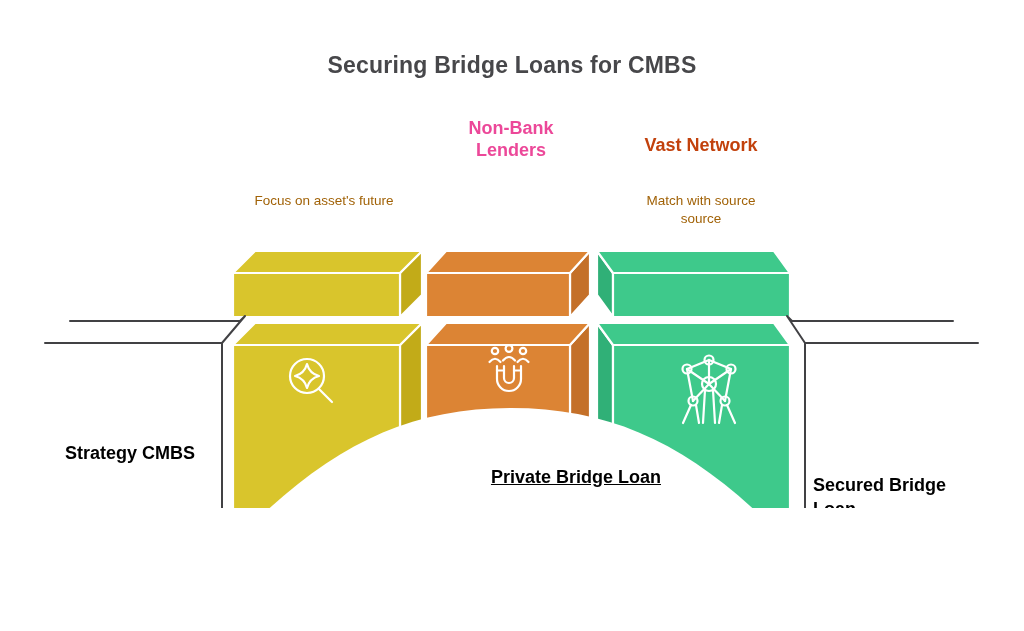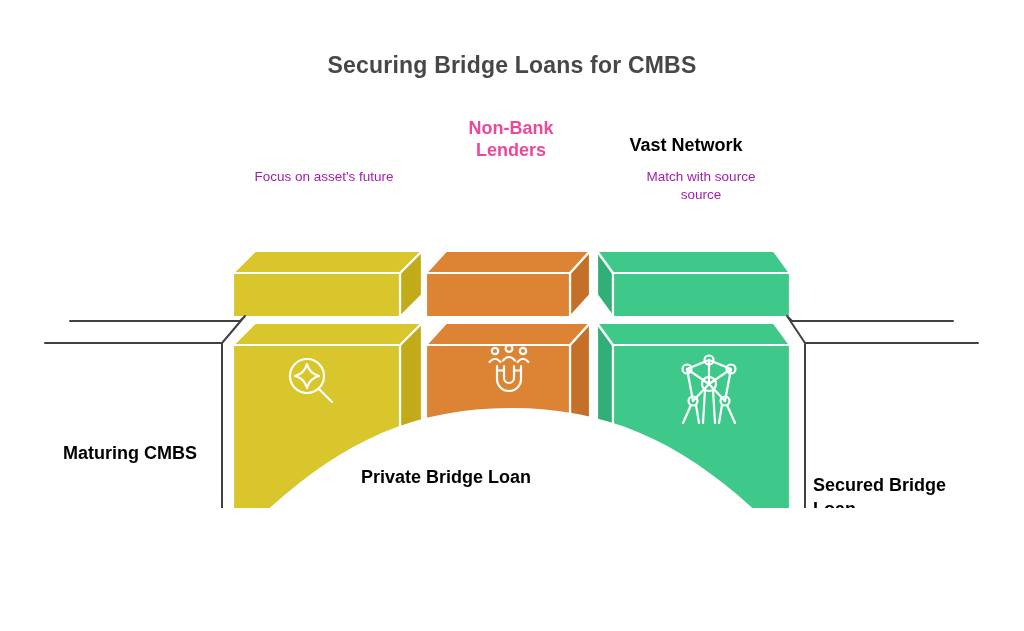--- a/index.html
+++ b/index.html
@@ -7,21 +7,21 @@
     position:relative;width:1024px;height:508px;background:#ffffff;
     font-family:"Liberation Sans", sans-serif;overflow:hidden;
   }
   #scene{position:absolute;left:0;top:0;}
   .face{stroke:#ffffff;stroke-width:2.2;stroke-linejoin:round;}
   .cliff{fill:none;stroke-width:2;stroke-linejoin:round;stroke-linecap:round;}
   .icon{fill:none;stroke:#ffffff;stroke-width:2.2;stroke-linecap:round;stroke-linejoin:round;}
   .txt{position:absolute;color:#47474a;}
   .title{width:1024px;left:0;top:52px;text-align:center;font-size:23px;font-weight:700;letter-spacing:.2px;}
   .col-heading{position:absolute;text-align:center;font-size:18px;font-weight:700;line-height:22px;}
-  .col-desc{position:absolute;text-align:center;font-size:13.5px;line-height:18px;color:#a21caf;}
+  .col-desc{position:absolute;text-align:center;font-size:13.5px;line-height:18px;color:#a16207;margin-top:24px;}
   .pier-label{position:absolute;font-size:18px;font-weight:700;line-height:24px;}
 </style>
 </head>
 <body>
 
 <div id="stage">
 
   <svg id="scene" width="1024" height="631" viewBox="0 0 1024 631">
 
     <g>
@@ -113,22 +113,22 @@
       <line x1="727" y1="405" x2="735" y2="423"></line>
     </g>
   </svg>
 
   <div class="txt title">Securing Bridge Loans for CMBS</div>
 
   <div class="col-desc" style="left:244px;top:168px;width:160px;">Focus on asset's future</div>
 
   <div class="col-heading" style="left: 436px; top: 117px; width: 150px; color: #ec4899;">Non-Bank Lenders</div>
 
-  <div class="col-heading" style="left: 596px; top: 134px; width: 180px; color: #000000;">Vast Network</div>
+  <div class="col-heading" style="left: 611px; top: 134px; width: 180px; color: #c2410c;">Vast Network</div>
   <div class="col-desc" style="left:631px;top:168px;width:140px;">Match with source source</div>
 
-  <div class="pier-label" style="left:40px;top:441px;width:180px;text-align:center;">Maturing CMBS</div>
+  <div class="pier-label" style="left:40px;top:441px;width:180px;text-align:center;">Strategy CMBS</div>
 
-  <div class="pier-label" style="left:361px;top:465px;width:300px;text-align:left;">Private Bridge Loan</div>
+  <div class="pier-label" style="left:361px;top:465px;width:300px;text-align:right;text-decoration:underline;">Private Bridge Loan</div>
 
   <div class="pier-label" style="left:813px;top:441px;width:150px;text-align:left;margin-top:32px;">Secured Bridge Loan</div>
 
 </div>
 
 </body></html>

